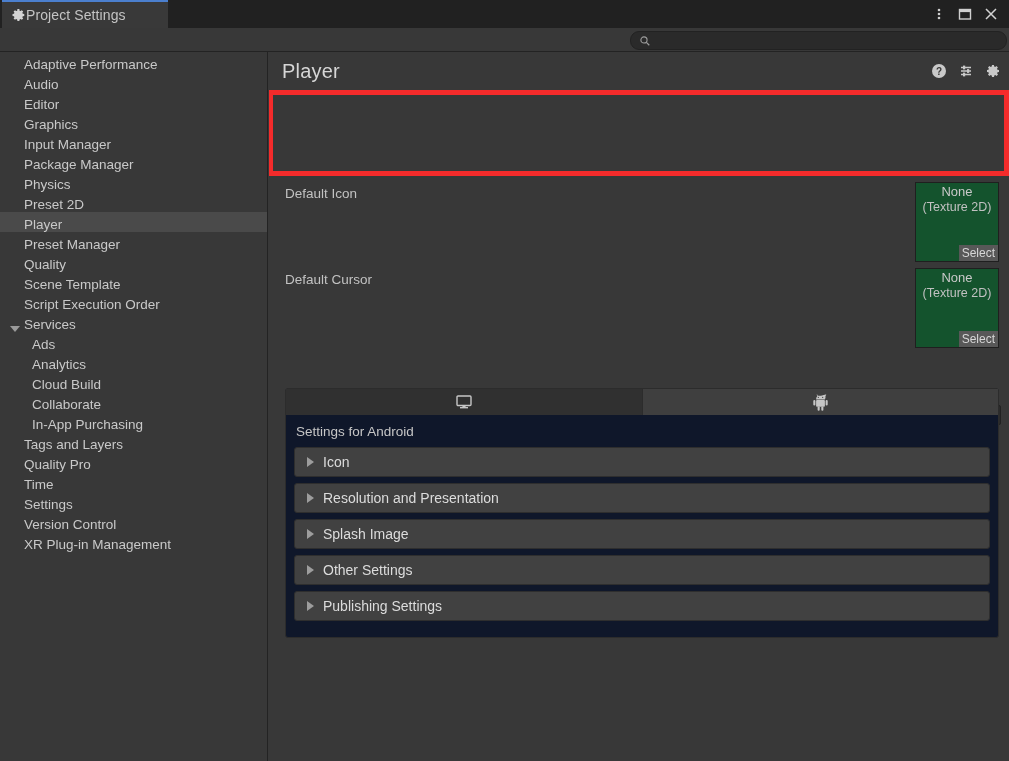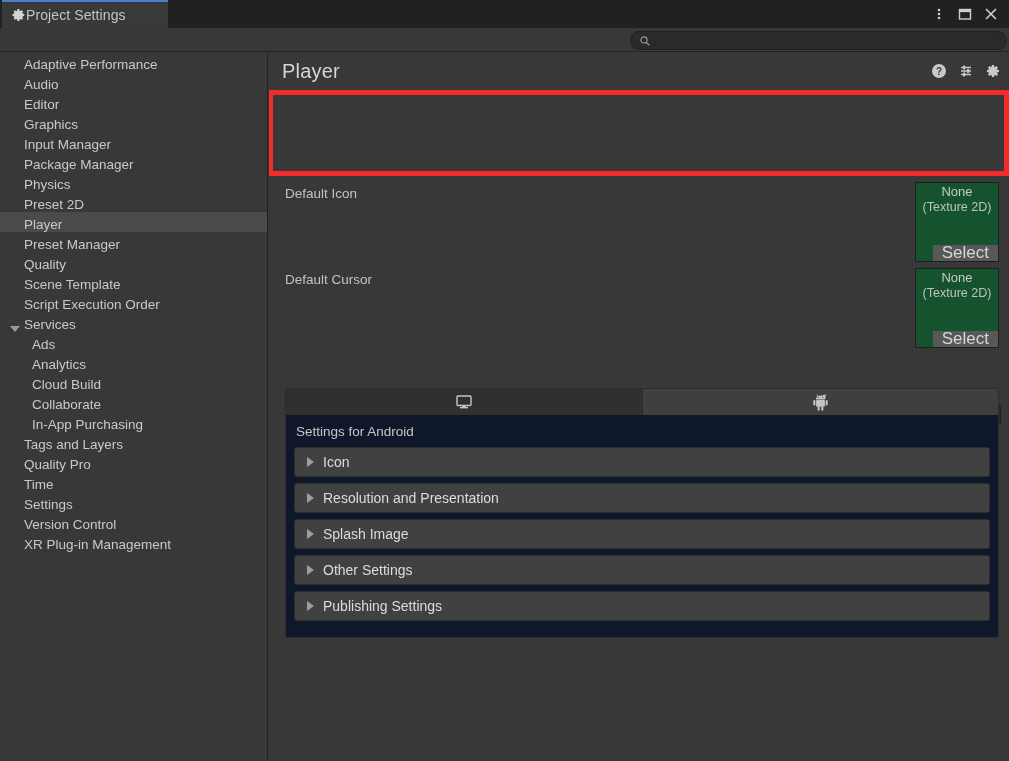--- a/index.html
+++ b/index.html
@@ -235,22 +235,22 @@
     color: #c1c1c1;
     font-size: 12.5px;
     text-align: center;
     line-height: 14px;
   }
   .objbox .select {
     position: absolute;
     right: 0; bottom: 0;
     background: #585858;
     color: #d7d7d7;
-    font-size: 17px;
-    padding: 0 9px;
+    font-size: 12px;
+    padding: 0 3px;
     line-height: 16px;
     cursor: pointer;
   }
 
   
   .hotspot-row { position: absolute; left: 0; top: 353px; width: 740px; height: 20px; }
   .hs-label { position: absolute; left: 16px; top: 2px; color: #c2c2c2; font-size: 13.5px; }
   .axis-label { position: absolute; top: 3px; color: #c2c2c2; font-size: 13px; }
   .axis-field {
     position: absolute;

